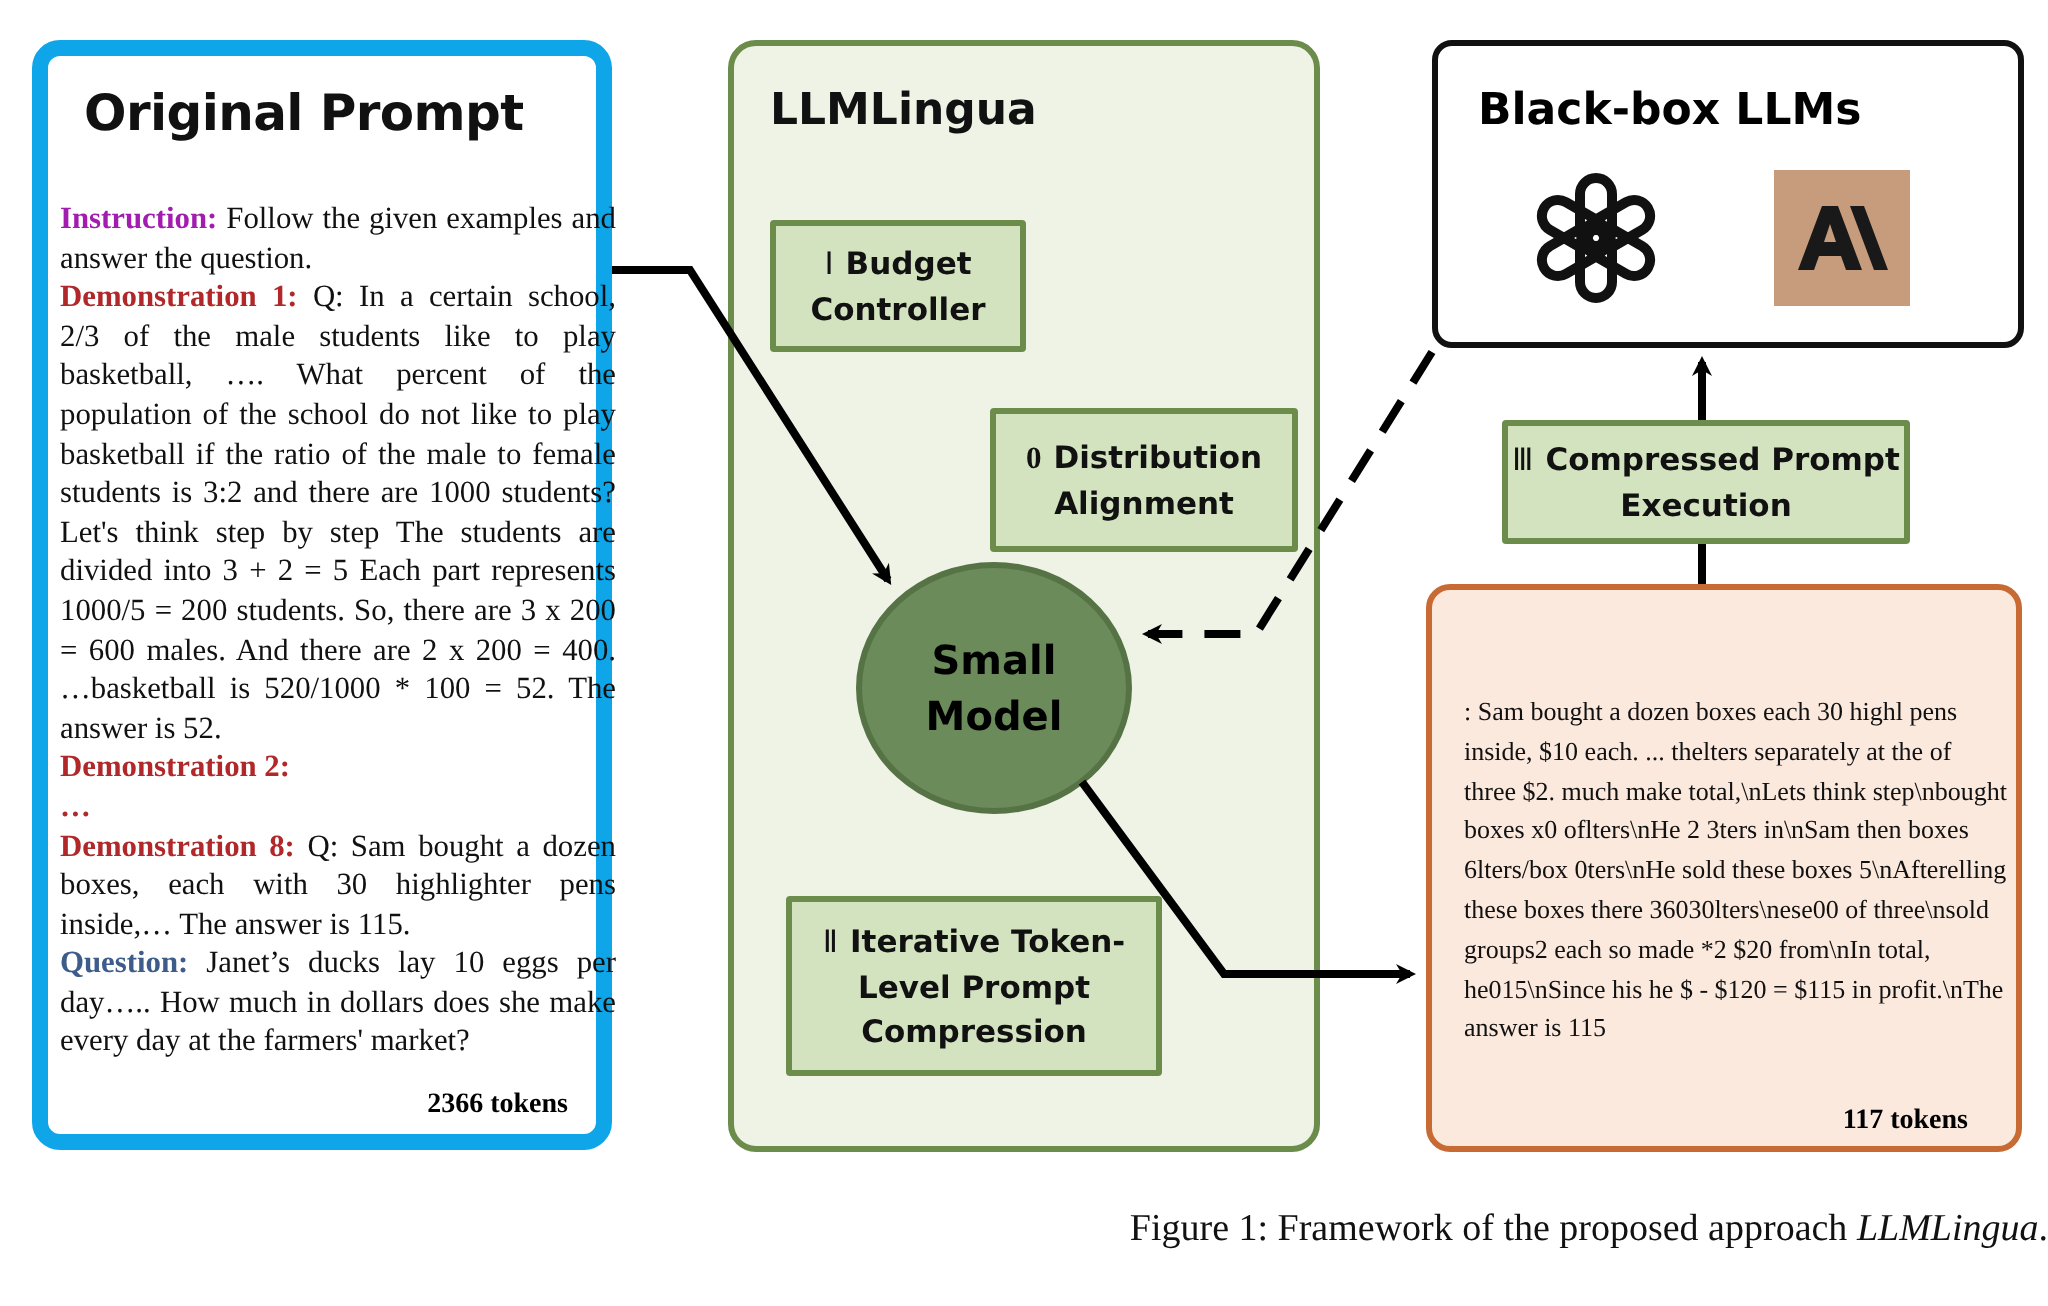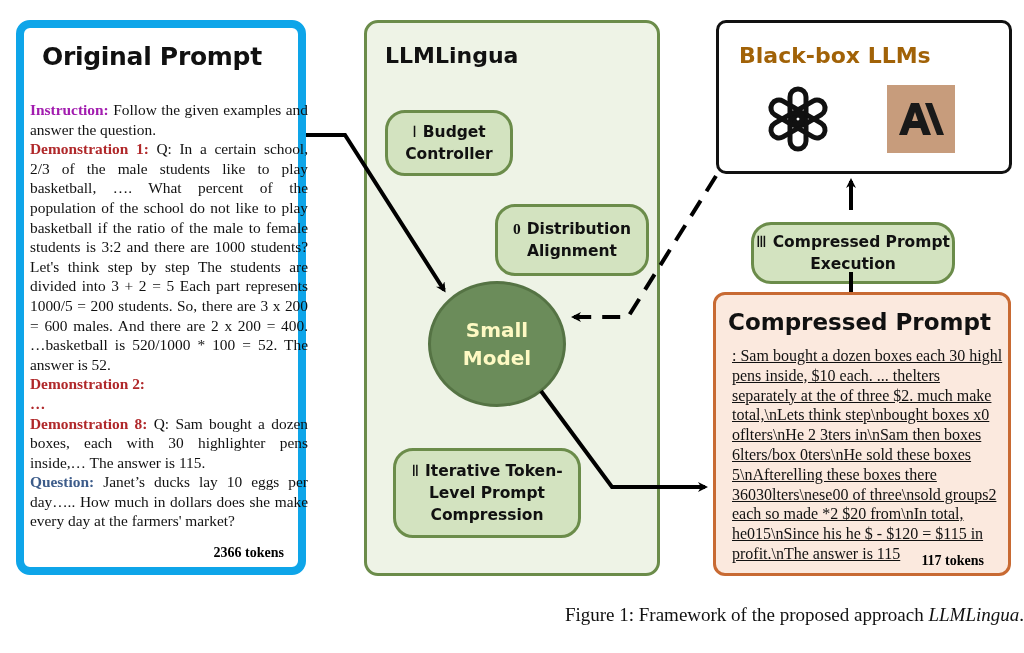--- a/index.html
+++ b/index.html
@@ -12,37 +12,37 @@
   #orig-title { left: 18px; top: 14px; font-size: 25px; color: #111; letter-spacing: -0.3px; }
   #orig-body { left: 6px; top: 72px; width: 278px; font-size: 15.4px; line-height: 19.6px; color: #111; }
   .lbl-green { color: #a21caf; font-weight: bold; }
   .lbl-red { color: #b0282a; font-weight: bold; }
   .lbl-blue { color: #3d5c8a; font-weight: bold; }
   #orig-tokens { right: 14px; bottom: 6px; font-size: 14px; font-weight: bold; margin-left: 24px; }
 
   #lingua-box { left: 364px; top: 20px; width: 296px; height: 556px; border: 3px solid #6b8c4a; border-radius: 14px; background: #eef3e6; box-sizing: border-box; }
   #lingua-title { left: 18px; top: 20px; font-size: 22px; color: #111; }
 
-  .mod { border: 3px solid #6b8c4a; border-radius: 20px; background: #d3e3c0; box-sizing: border-box; font-size: 15.5px; color: #111; text-align: center; line-height: 22px; display: flex; align-items: center; justify-content: center; }
+  .mod { border: 3px solid #6b8c4a; border-radius: 2px; background: #d3e3c0; box-sizing: border-box; font-size: 15.5px; color: #111; text-align: center; line-height: 22px; display: flex; align-items: center; justify-content: center; }
   .num { font-family: "Liberation Serif", serif; font-weight: normal; margin-right: 6px; }
   #mod-budget { left: 385px; top: 110px; width: 128px; height: 66px; }
   #mod-dist { left: 495px; top: 204px; width: 154px; height: 72px; }
   #mod-iter { left: 393px; top: 448px; width: 188px; height: 90px; }
-  #mod-exec { left: 751px; top: 210px; width: 204px; height: 62px; margin-top: 12px; }
+  #mod-exec { left: 751px; top: 210px; width: 204px; height: 62px; }
 
-  #small-model { left: 428px; top: 281px; width: 138px; height: 126px; border-radius: 50%; background: #6b8c5a; border: 3px solid #557344; box-sizing: border-box; display: flex; flex-direction: column; align-items: center; justify-content: center; color: #fef9c3; font-size: 20px; line-height: 28px; }
+  #small-model { left: 428px; top: 281px; width: 138px; height: 126px; border-radius: 50%; background: #6b8c5a; border: 3px solid #557344; box-sizing: border-box; display: flex; flex-direction: column; align-items: center; justify-content: center; color: #000000; font-size: 20px; line-height: 28px; }
 
   #bb-box { left: 716px; top: 20px; width: 296px; height: 154px; border: 3px solid #111; border-radius: 10px; background: #fff; box-sizing: border-box; }
-  #bb-title { left: 20px; top: 20px; font-size: 22px; color: #a16207; }
+  #bb-title { left: 20px; top: 20px; font-size: 22px; color: #000000; }
   #openai-logo { left: 44px; top: 61px; width: 70px; height: 70px; }
   #anthropic-logo { left: 168px; top: 62px; width: 68px; height: 68px; background: #c79c7c; display: flex; align-items: center; justify-content: center; }
 
   #comp-box { left: 713px; top: 292px; width: 298px; height: 284px; border: 3px solid #c86a33; border-radius: 12px; background: #fbe9de; box-sizing: border-box; }
   #comp-title { left: 12px; top: 14px; font-size: 23px; color: #111; }
-  #comp-body { left: 16px; top: 51px; width: 272px; font-size: 16px; line-height: 19.8px; color: #111; word-break: break-word; text-decoration: underline; }
+  #comp-body { left: 16px; top: 51px; width: 272px; font-size: 13px; line-height: 19.8px; color: #111; word-break: break-word; }
   #comp-tokens { right: 24px; bottom: 4px; font-size: 14px; font-weight: bold; }
 
   #caption { left: 0; top: 604px; width: 1024px; text-align: right; font-size: 19px; color: #111; }
   #arrows { left: 0; top: 0; }
 </style>
 </head>
 <body>
 
 <div id="orig-box" class="abs">
   <div id="orig-title" class="abs sans-b">Original Prompt</div>
@@ -98,21 +98,20 @@
       <path d="M28 2 L35 2 L47 34 L40 34 Z" fill="#191919"></path>
     </svg>
   </div>
 </div>
 
 <div id="mod-exec" class="abs mod sans-b">
   <div><span class="num">Ⅲ</span><span>Compressed Prompt Execution</span></div>
 </div>
 
 <div id="comp-box" class="abs">
-  <div id="comp-title" class="abs sans-b">Compressed Prompt</div>
   <div id="comp-body" class="abs serif">: Sam bought a dozen boxes each 30 highl pens inside, $10 each. ... thelters separately at the of three $2. much make total,\nLets think step\nbought boxes x0 oflters\nHe 2 3ters in\nSam then boxes 6lters/box 0ters\nHe sold these boxes 5\nAfterelling these boxes there 36030lters\nese00 of three\nsold groups2 each so made *2 $20 from\nIn total, he015\nSince his he $ - $120 = $115 in profit.\nThe answer is 115</div>
   <div id="comp-tokens" class="abs serif">117 tokens</div>
 </div>
 
 <svg id="arrows" class="abs" width="1024" height="653" style="pointer-events:none">
   <defs>
     <marker id="ah" markerWidth="10" markerHeight="10" refX="7" refY="5" orient="auto" markerUnits="userSpaceOnUse">
       <path d="M0,0 L10,5 L0,10 L3,5 Z" fill="#000"></path>
     </marker>
   </defs>

